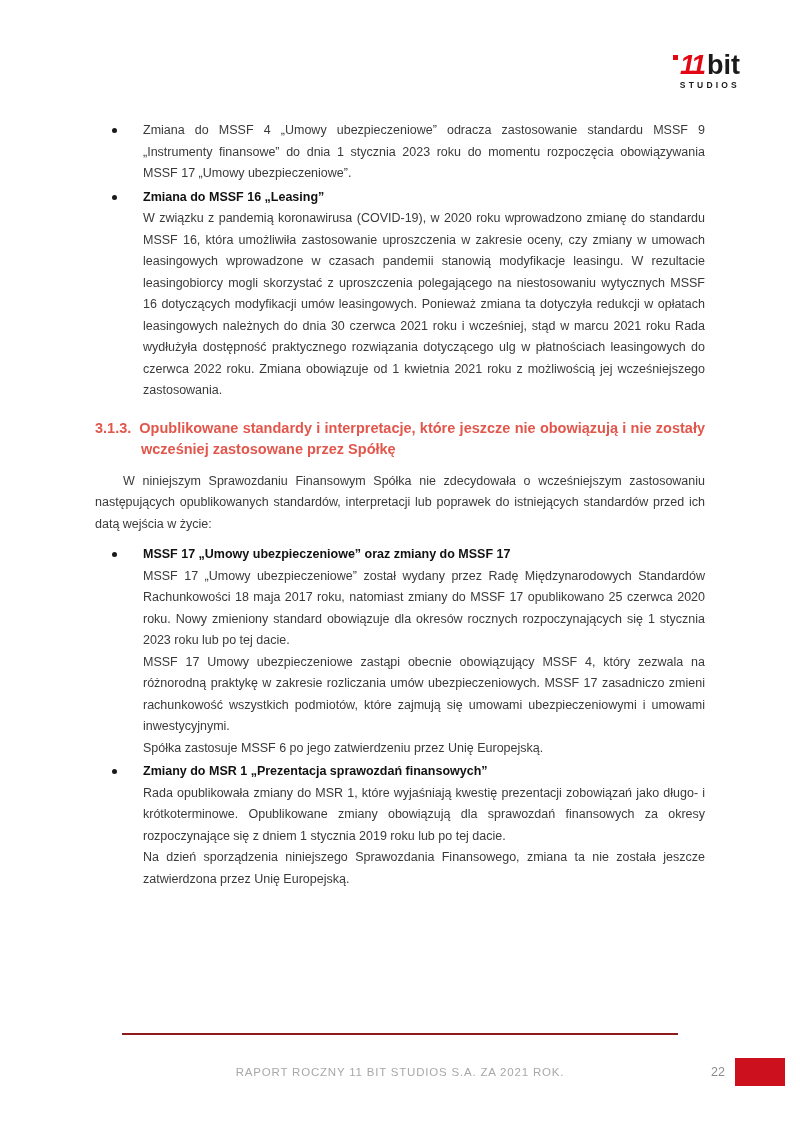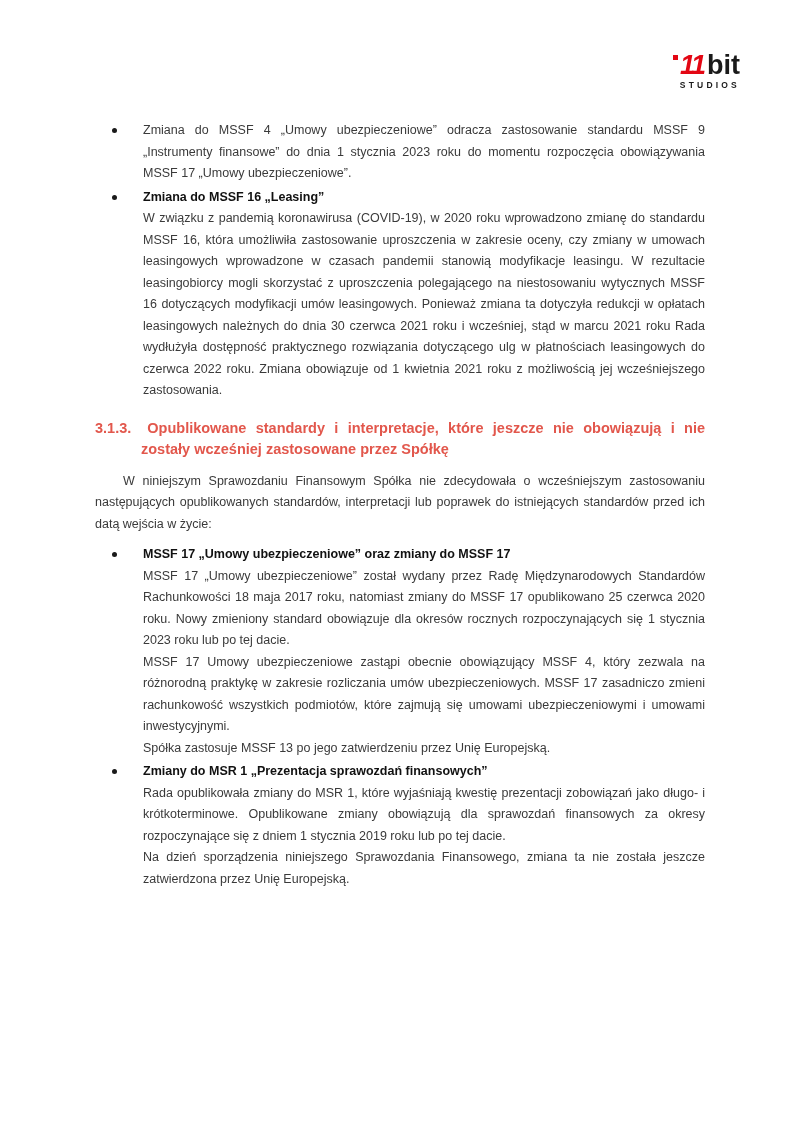--- a/index.html
+++ b/index.html
@@ -100,21 +100,21 @@
   .section-heading {
     color: #e2574c;
     font-size: 14.5px;
     font-weight: bold;
     line-height: 21px;
     margin: 16px 0 11px 0;
     padding-left: 46px;
     text-indent: -46px;
     text-align: justify;
   }
-  .section-heading .h-num { margin-right: 16px; }
+  .section-heading .h-num { margin-right: 8px; }
 
   .intro {
     margin-bottom: 9px;
     text-indent: 28px;
   }
 
   
   .footer {
     position: absolute;
     left: 0;
@@ -186,25 +186,33 @@
 
     <h2 class="section-heading"><span class="h-num">3.1.3.</span><span class="h-text">Opublikowane standardy i interpretacje, które jeszcze nie obowiązują i nie zostały wcześniej zastosowane przez Spółkę</span></h2>
 
     <p class="intro">W niniejszym Sprawozdaniu Finansowym Spółka nie zdecydowała o wcześniejszym zastosowaniu następujących opublikowanych standardów, interpretacji lub poprawek do istniejących standardów przed ich datą wejścia w życie:</p>
 
     <ul class="bullets">
       <li>
         <p class="b-title">MSSF 17 „Umowy ubezpieczeniowe” oraz zmiany do MSSF 17</p>
         <p class="b-body">MSSF 17 „Umowy ubezpieczeniowe” został wydany przez Radę Międzynarodowych Standardów Rachunkowości 18 maja 2017 roku, natomiast zmiany do MSSF 17 opublikowano 25 czerwca 2020 roku. Nowy zmieniony standard obowiązuje dla okresów rocznych rozpoczynających się 1 stycznia 2023 roku lub po tej dacie.</p>
         <p class="b-body">MSSF 17 Umowy ubezpieczeniowe zastąpi obecnie obowiązujący MSSF 4, który zezwala na różnorodną praktykę w zakresie rozliczania umów ubezpieczeniowych. MSSF 17 zasadniczo zmieni rachunkowość wszystkich podmiotów, które zajmują się umowami ubezpieczeniowymi i umowami inwestycyjnymi.</p>
-        <p class="b-body">Spółka zastosuje MSSF 13 po jego zatwierdzeniu przez Unię Europejską.</p>
+        <p class="b-body">Spółka zastosuje MSSF 6 po jego zatwierdzeniu przez Unię Europejską.</p>
       </li>
       <li>
         <p class="b-title">Zmiany do MSR 1 „Prezentacja sprawozdań finansowych”</p>
         <p class="b-body">Rada opublikowała zmiany do MSR 1, które wyjaśniają kwestię prezentacji zobowiązań jako długo- i krótkoterminowe. Opublikowane zmiany obowiązują dla sprawozdań finansowych za okresy rozpoczynające się z dniem 1 stycznia 2019 roku lub po tej dacie.</p>
         <p class="b-body">Na dzień sporządzenia niniejszego Sprawozdania Finansowego, zmiana ta nie została jeszcze zatwierdzona przez Unię Europejską.</p>
       </li>
     </ul>
 
   </main>
 
+  <footer class="footer">
+    <div class="rule"></div>
+    <div class="footer-row">
+      <span class="footer-text">RAPORT ROCZNY 11 BIT STUDIOS S.A. ZA 2021 ROK.</span>
+      <span class="page-num">22</span>
+      <span class="red-block"></span>
+    </div>
+  </footer>
 
 </div>
 
 </body></html>

